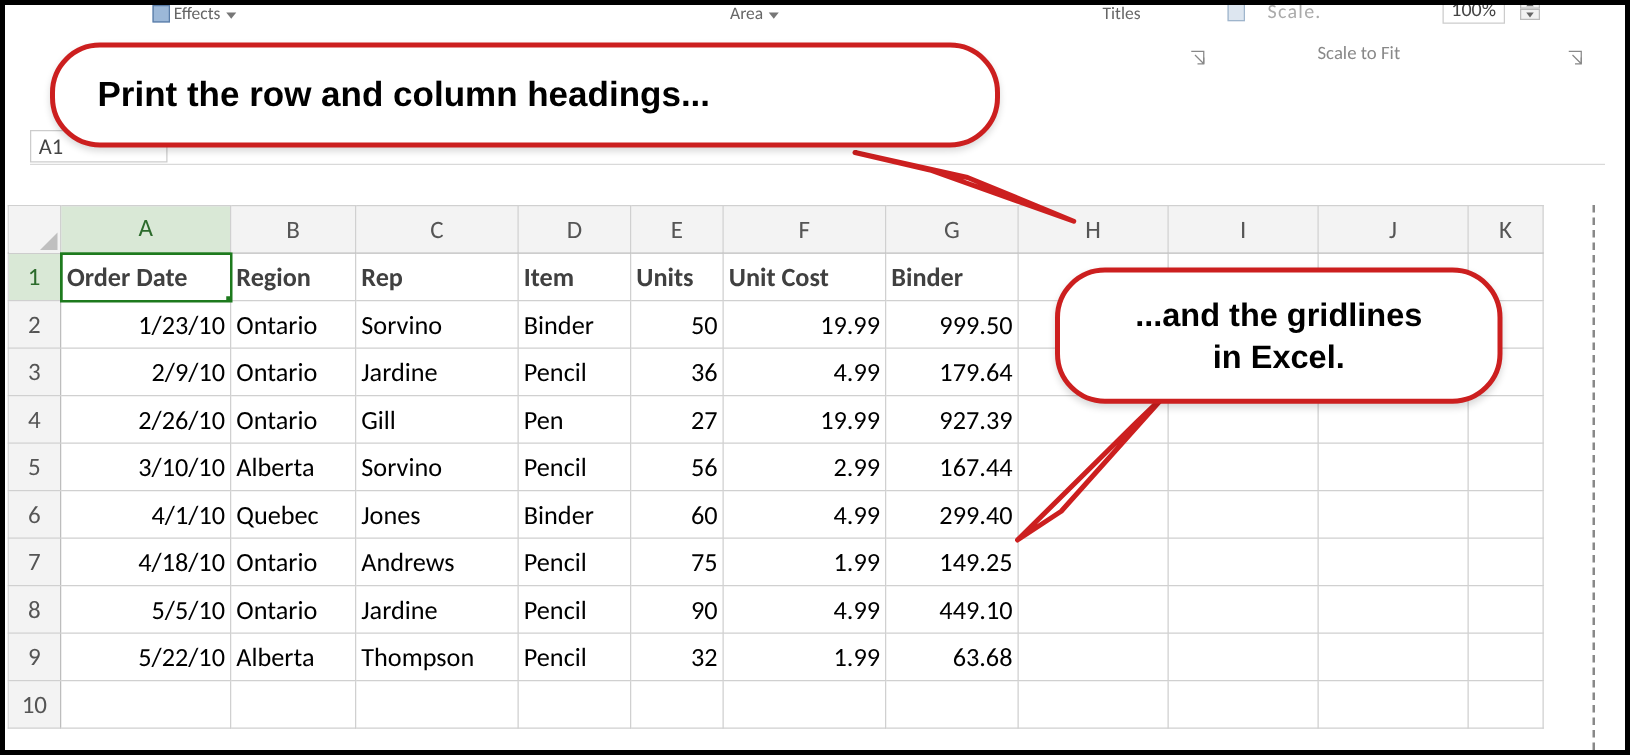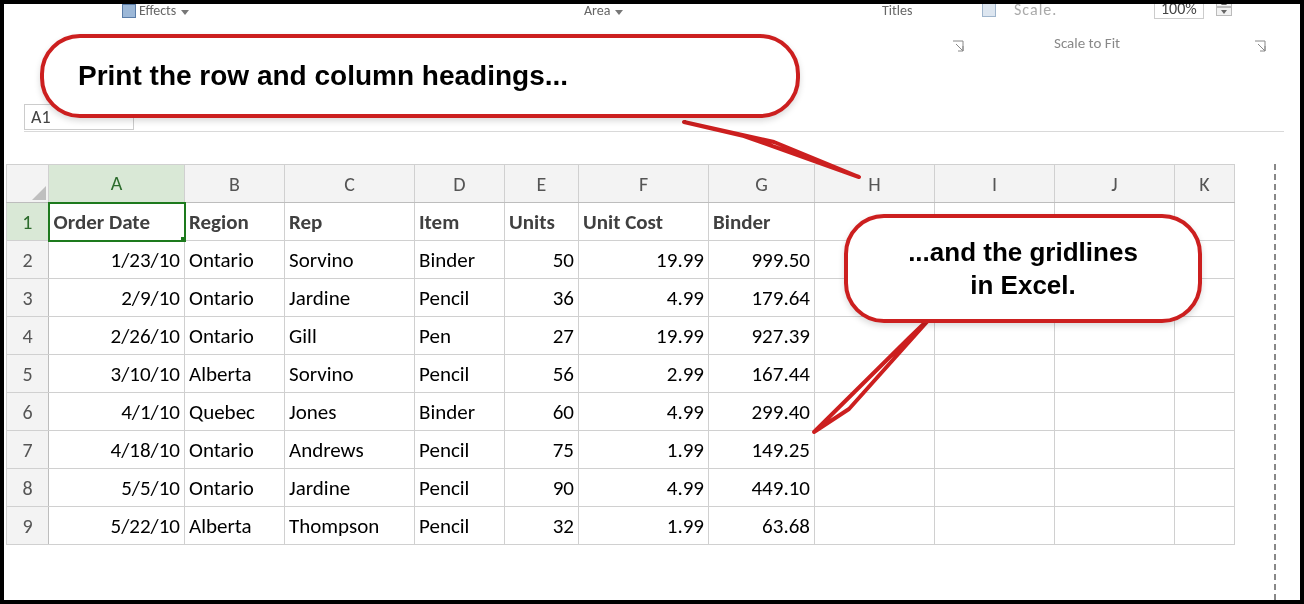--- a/index.html
+++ b/index.html
@@ -430,20 +430,34 @@
           <td class="al-l">Thompson</td>
           <td class="al-l">Pencil</td>
           <td class="al-r">32</td>
           <td class="al-r">1.99</td>
           <td class="al-r">63.68</td>
           <td></td>
           <td></td>
           <td></td>
           <td></td>
         </tr>
+        <tr>
+          <th class="rowhdr">10</th>
+          <td></td>
+          <td></td>
+          <td></td>
+          <td></td>
+          <td></td>
+          <td></td>
+          <td></td>
+          <td></td>
+          <td></td>
+          <td></td>
+          <td></td>
+        </tr>
       </tbody>
   </table>
 </div>
 
 <div class="page-break"></div>
 
 <div class="callout callout1">
   <span>Print the row and column headings...</span>
 </div>
 <div class="tail" style="top:118px; left:680px;">

